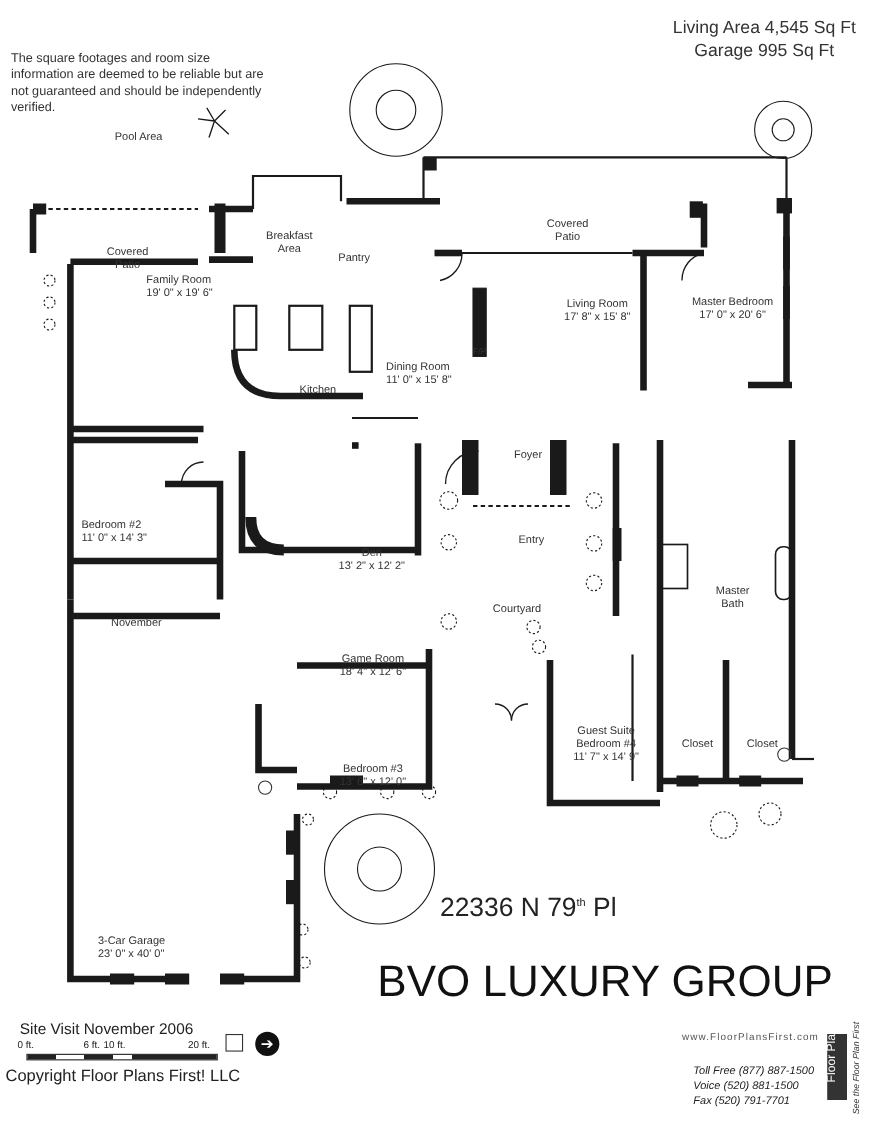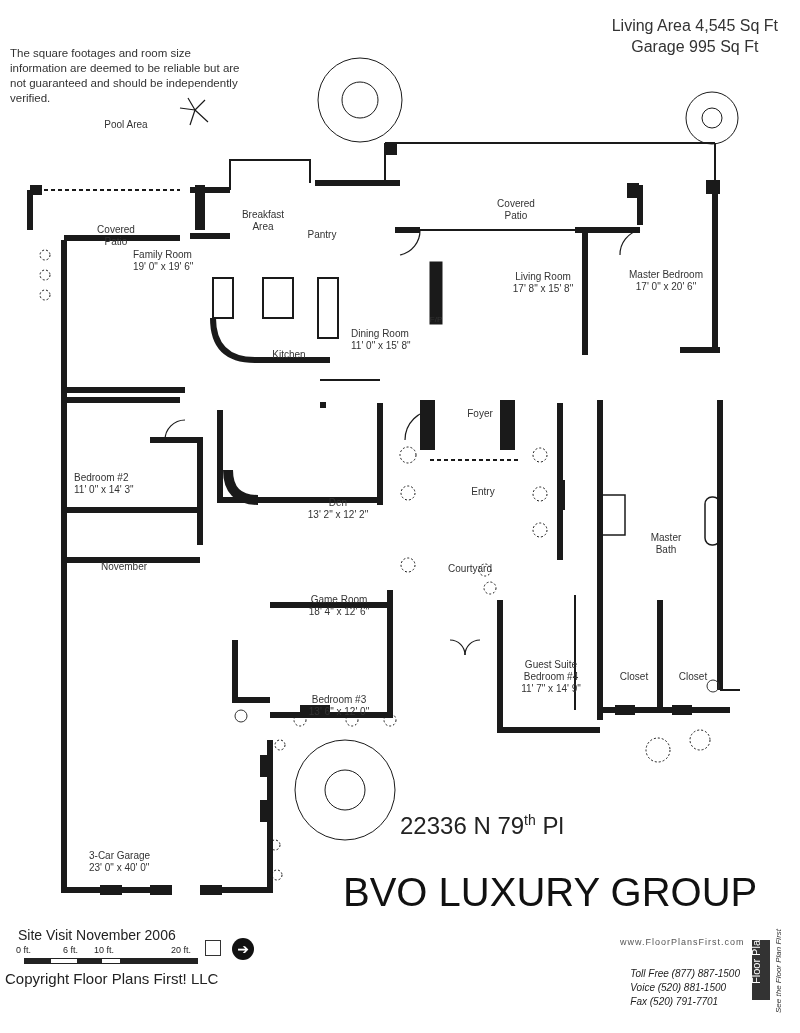--- a/index.html
+++ b/index.html
@@ -3,21 +3,21 @@
 <meta charset="utf-8">
 <style>
   html,body{margin:0;padding:0;background:#fff;}
   body{width:800px;height:1033px;position:relative;overflow:hidden;font-family:"Liberation Sans",sans-serif;color:#222;}
   .abs{position:absolute;}
   .disclaimer{left:10px;top:3px;width:240px;font-size:11.5px;line-height:15px;color:#333;margin-top:43px;}
   .area-info{right:22px;top:15px;text-align:center;font-size:16px;line-height:21px;color:#333;}
   .lbl{position:absolute;font-size:10px;line-height:12px;color:#333;text-align:center;white-space:nowrap;transform:translateX(-50%);margin-top:24px;}
   .lbl-l{position:absolute;font-size:10px;line-height:12px;color:#333;white-space:nowrap;}
   .address{left:400px;top:812px;font-size:24px;color:#222;}
-  .address sup{font-size:14px;}
+  .address sup{font-size:10px;}
   .brand{left:343px;top:870px;font-size:40px;letter-spacing:0px;color:#111;font-weight:normal;}
   .site-visit{left:18px;top:927px;font-size:14px;color:#222;}
   .scale{left:16px;top:945px;width:185px;font-size:9px;color:#222;}
   .copyright{left:5px;top:970px;font-size:15px;color:#222;line-height:18px;}
   .contact{right:60px;top:967px;text-align:left;font-size:10px;font-style:italic;line-height:14px;color:#222;}
   .fpf-logo{left:752px;top:940px;width:18px;height:60px;background:#333;}
   .fpf-logo span{display:block;transform:rotate(-90deg) translate(-44px,-2px);transform-origin:0 0;color:#fff;font-size:11px;white-space:nowrap;}
   .fpf-tag{left:774px;top:905px;width:12px;height:110px;}
   .fpf-tag span{display:block;transform:rotate(-90deg) translate(-108px,0);transform-origin:0 0;font-size:8px;font-style:italic;white-space:nowrap;color:#333;}
   .website{left:620px;top:937px;font-size:9px;color:#555;letter-spacing:1px;}
@@ -206,21 +206,21 @@
 <div class="lbl" style="left:483px;top:462px;">Entry</div>
 <div class="lbl-l" style="left:74px;top:472px;">
     <div>Bedroom #2</div>
     <div>11' 0" x 14' 3"</div>
   </div>
 <div class="lbl" style="left:124px;top:537px;">November</div>
 <div class="lbl" style="left:338px;top:473px;">
     <div>Den</div>
     <div>13' 2" x 12' 2"</div>
   </div>
-<div class="lbl" style="left:470px;top:539px;">Courtyard</div>
+<div class="lbl" style="left:470px;top:524px;">Courtyard</div>
 <div class="lbl" style="left:666px;top:508px;width:40px;white-space:normal;">Master Bath</div>
 <div class="lbl" style="left:339px;top:570px;">
     <div>Game Room</div>
     <div>18' 4" x 12' 6"</div>
   </div>
 <div class="lbl" style="left:339px;top:670px;">
     <div>Bedroom #3</div>
     <div>13' 6" x 12' 0"</div>
   </div>
 <div class="lbl" style="left:551px;top:635px;">
@@ -234,21 +234,21 @@
     <div>3-Car Garage</div>
     <div>23' 0" x 40' 0"</div>
   </div>
 
 <div class="abs address"><span>22336 N 79</span><sup>th</sup> <span>Pl</span></div>
 <div class="abs brand">BVO LUXURY GROUP</div>
 
 <div class="abs site-visit">Site Visit November 2006</div>
 <div class="abs scale">
   <span style="position:absolute;left:0;top:0;">0 ft.</span>
-  <span style="position:absolute;left:47px;top:0;">6 ft.</span>
+  <span style="position:absolute;left:60px;top:0;">6 ft.</span>
   <span style="position:absolute;left:78px;top:0;">10 ft.</span>
   <span style="position:absolute;left:155px;top:0;">20 ft.</span>
   <div style="position:absolute;left:8px;top:13px;width:172px;height:4px;border:1px solid #222;background:linear-gradient(90deg,#222 0 15%,#fff 15% 30%,#222 30% 45%,#fff 45% 55%,#222 55% 100%);"></div>
 </div>
 <div class="abs" style="left:205px;top:940px;width:14px;height:14px;border:1px solid #333;"></div>
 <div class="abs" style="left:232px;top:938px;width:22px;height:22px;border-radius:50%;background:#111;color:#fff;font-size:14px;line-height:22px;text-align:center;">➔</div>
 <div class="abs copyright">
   <div>Copyright Floor Plans First! LLC</div>
 </div>
 

